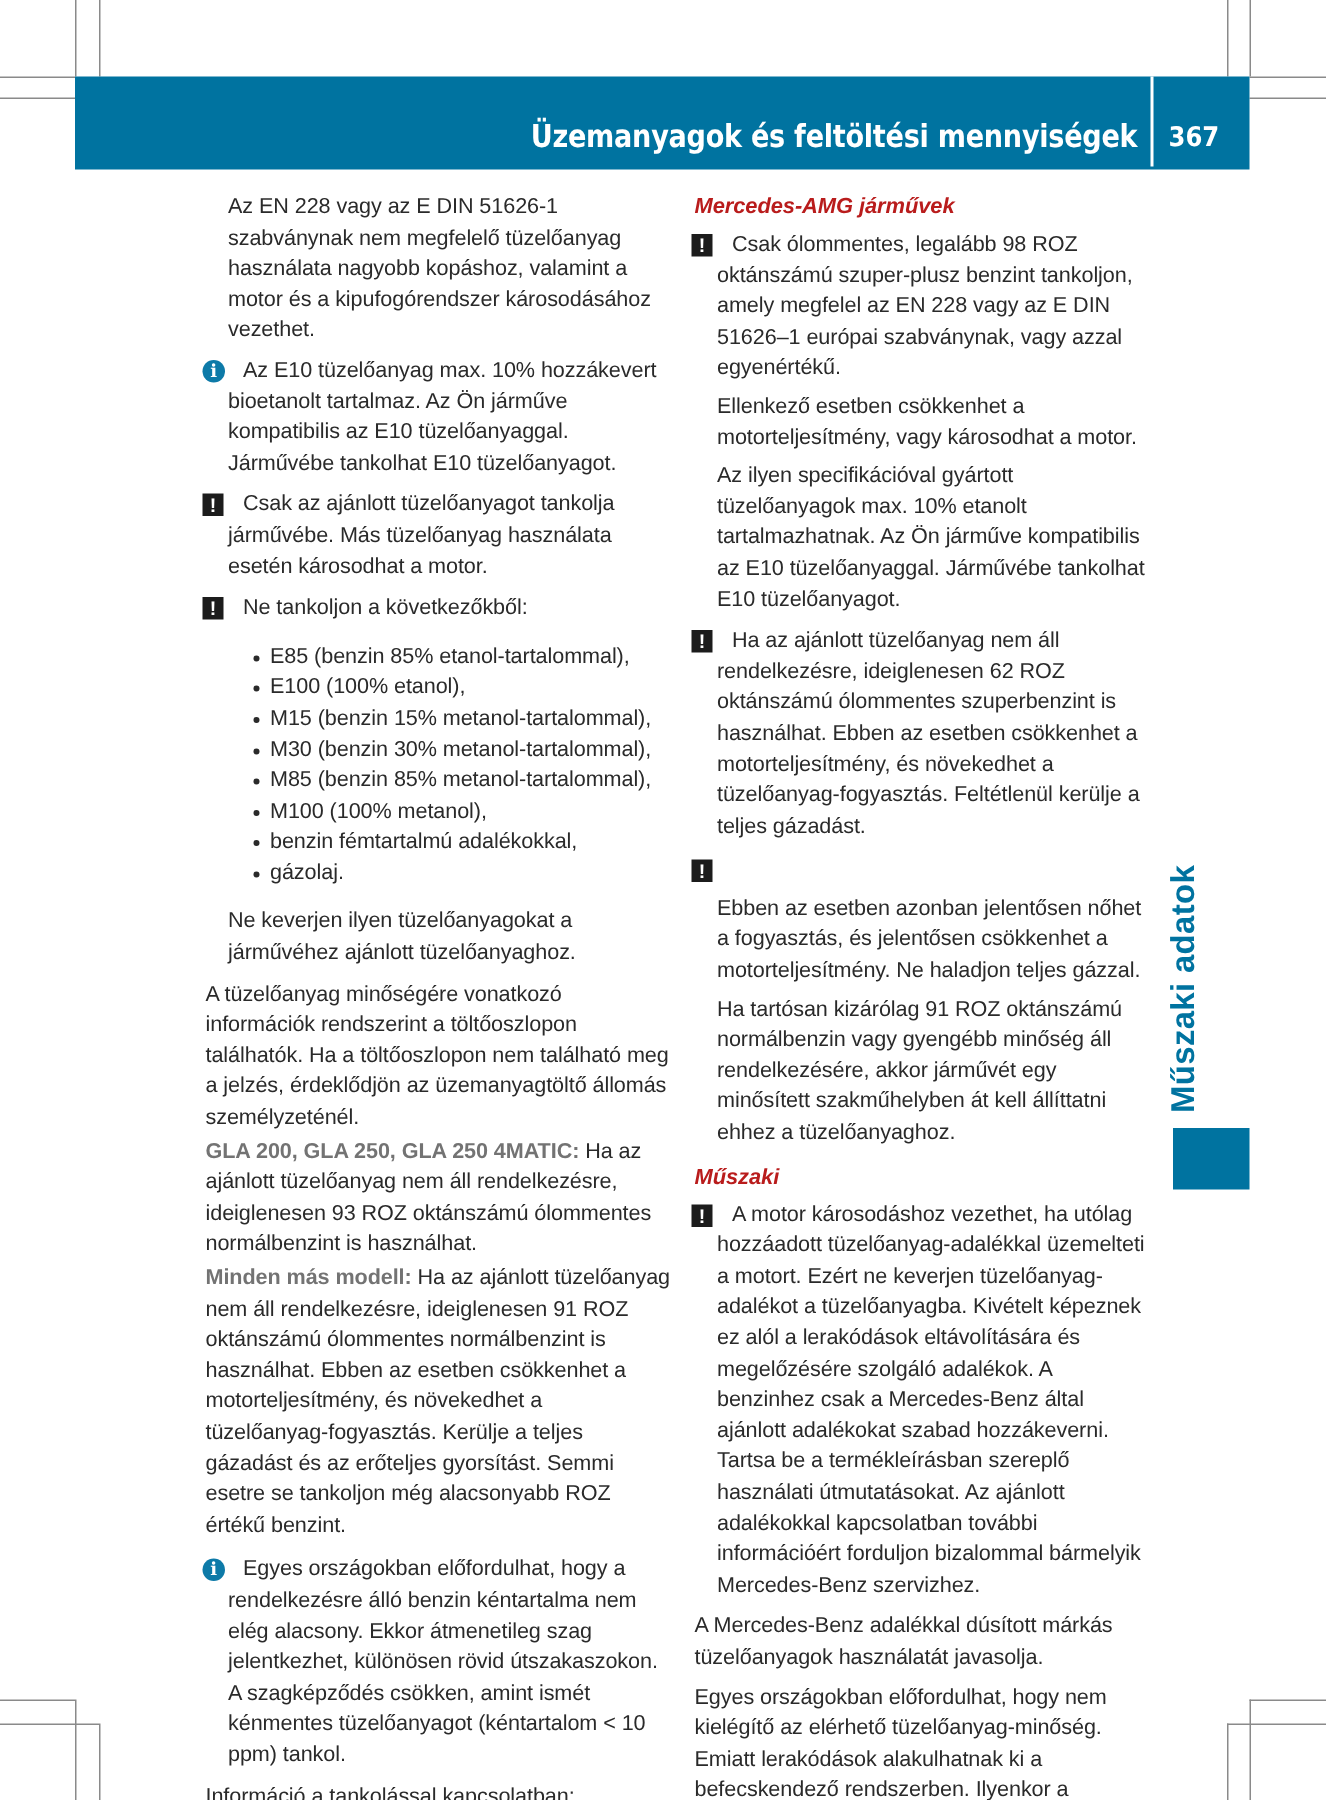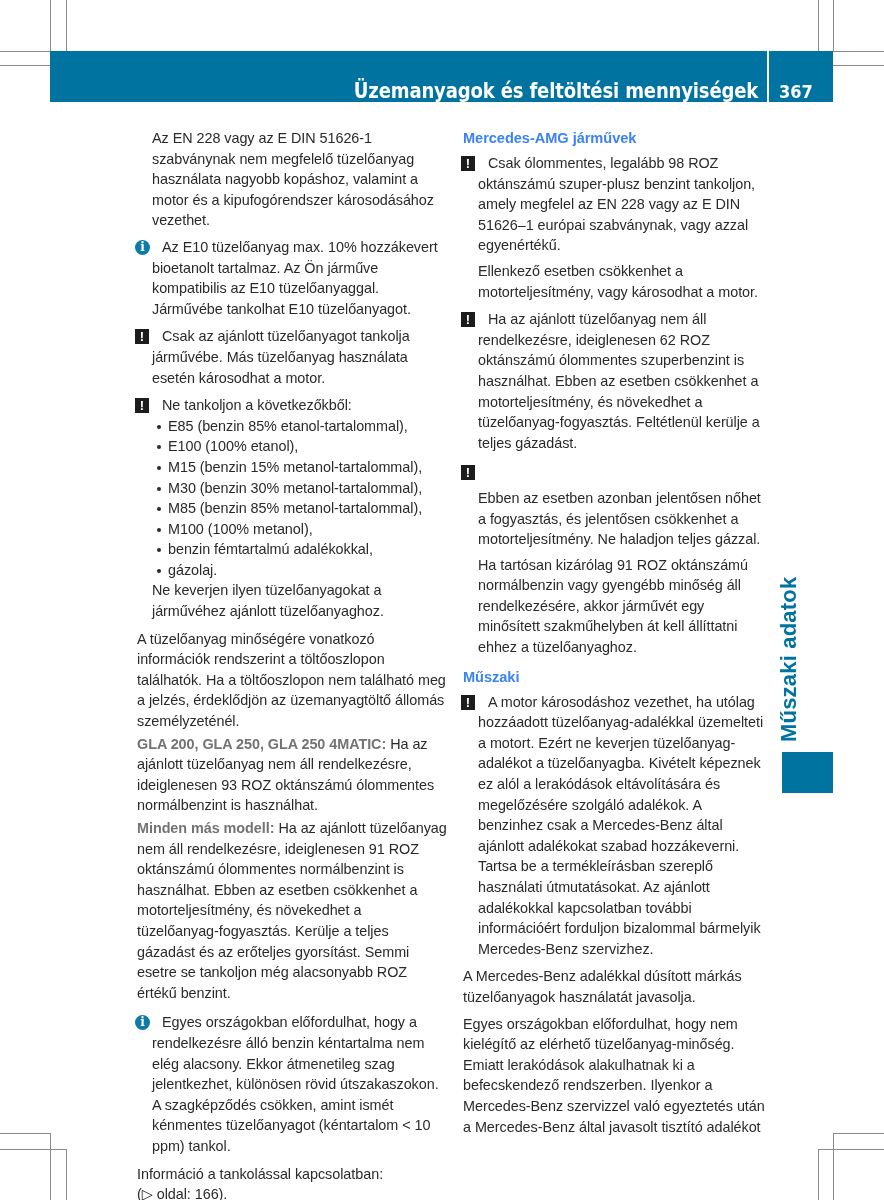--- a/index.html
+++ b/index.html
@@ -3,21 +3,21 @@
 <meta charset="utf-8">
 <style>
   html, body { margin: 0; padding: 0; background: #ffffff; }
   body {
     width: 884px; height: 1200px; position: relative; overflow: hidden;
     font-family: "Liberation Sans", "DejaVu Sans", sans-serif;
     color: #2a2a2a;
   }
   .crop { position: absolute; background: #8a8a8a; }
   .header {
-    position: absolute; left: 50px; top: 51px; width: 783px; height: 51px;
+    position: absolute; left: 50px; top: 51px; width: 783px; height: 62px;
     background: #0073a0;
   }
   .header-title {
     position: absolute; right: 75px; top: 28px;
     color: #ffffff; font-weight: bold; font-size: 21px; letter-spacing: -0.2px;
     font-family: "DejaVu Sans", sans-serif; transform: scaleX(0.86); transform-origin: right center;
     white-space: nowrap;
   }
   .header-divider {
     position: absolute; left: 717px; top: 0; width: 2px; height: 60px; background: #ffffff;
@@ -41,27 +41,27 @@
   }
   .icon-info {
     border-radius: 50%; background: #0d7aa8; color: #fff; font-weight: bold;
     font-size: 12px; line-height: 15px; text-align: center; font-family: "DejaVu Serif", serif;
   }
   .icon-warn {
     background: #1c1c1c; color: #fff; font-weight: bold; font-size: 13px;
     line-height: 15px; text-align: center; width: 14px; height: 15px;
   }
   .note p { margin: 0 0 5px 0; }
-  ul.bullets { list-style: none; margin: 0; padding: 0 0 0 2px; }
+  ul.bullets { list-style: none; margin: 12px; padding: 0 0 0 2px; }
   ul.bullets li { position: relative; padding-left: 14px; }
   ul.bullets li::before {
     content: ""; position: absolute; left: 3px; top: 9px; width: 4px; height: 4px;
     border-radius: 50%; background: #2a2a2a;
   }
-  h3 { margin: 0 0 5px 0; font-size: 14.6px; font-weight: bold; line-height: 20px; color: #3b82f6; }
+  h3 { margin: 0 0 5px 0; font-size: 14.6px; font-weight: bold; line-height: 20px; color: #b91c1c; font-style: italic; }
   b { color: #737373; }
   .side-label {
     position: absolute; left: 776px; top: 742px;
     transform: rotate(-90deg); transform-origin: left top;
     color: #0073a0; font-weight: bold; font-size: 22px; white-space: nowrap;
     font-family: "Liberation Sans", sans-serif; letter-spacing: 0.2px;
   }
   .side-block {
     position: absolute; left: 782px; top: 752px; width: 51px; height: 41px; background: #0073a0;
   }
@@ -142,20 +142,21 @@
   </p>
 </div>
 
 <div class="col col-right">
   <h3>Mercedes-AMG járművek</h3>
 
   <div class="note">
     <span class="icon icon-warn">!</span>
     <p><span style="padding-left:10px"></span><span>Csak ólommentes, legalább 98 ROZ oktánszámú szuper-plusz benzint tankoljon, amely megfelel az EN 228 vagy az E DIN 51626–1 európai szabványnak, vagy azzal egyenértékű.</span></p>
     <p>Ellenkező esetben csökkenhet a motorteljesítmény, vagy károsodhat a motor.</p>
+    <p>Az ilyen specifikációval gyártott tüzelőanyagok max. 10% etanolt tartalmazhatnak. Az Ön járműve kompatibilis az E10 tüzelőanyaggal. Járművébe tankolhat E10 tüzelőanyagot.</p>
   </div>
 
   <div class="note" style="margin-bottom:9px">
     <span class="icon icon-warn">!</span>
     <p><span style="padding-left:10px"></span><span>Ha az ajánlott tüzelőanyag nem áll rendelkezésre, ideiglenesen 62 ROZ oktánszámú ólommentes szuperbenzint is használhat. Ebben az esetben csökkenhet a motorteljesítmény, és növekedhet a tüzelőanyag-fogyasztás. Feltétlenül kerülje a teljes gázadást.</span></p>
   </div>
 
   <div class="note" style="margin-bottom:9px">
     <span class="icon icon-warn">!</span>
     <p><span style="padding-left:10px"></span></p>

